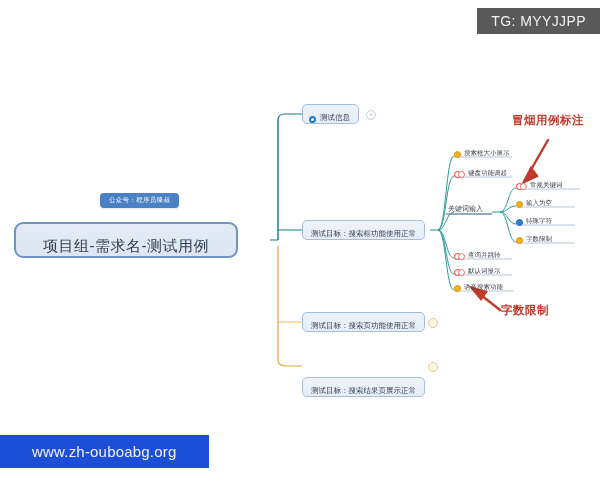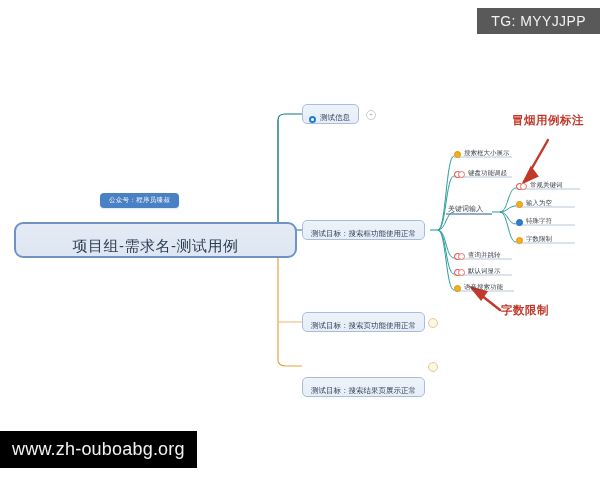--- a/index.html
+++ b/index.html
@@ -15,21 +15,21 @@
 
   
   .node{
     position:absolute;box-sizing:border-box;
     display:flex;align-items:flex-end;gap:4px;
     white-space:nowrap;
   }
 
   
   .root{
-    left:14px;top:222px;width:283px;height:36px;
+    left:14px;top:222px;width:224px;height:36px;
     border:2px solid #6f93c4;border-radius:9px;
     background:linear-gradient(180deg,#e4ebf5 0%,#dde6f2 100%);
     justify-content:center;
     font-size:15px;color:#2b3c52;letter-spacing:.5px;
   }
 
   
   .lvl2{
     height:20px;padding:0 8px;
     border:1px solid #a8bddb;border-radius:5px;
@@ -97,22 +97,22 @@
   .anno-smoke{left:500px;top:113px;margin-left:12px;}
   .anno-grade{left:501px;top:303px;}
 
   .tg-banner{
     position:absolute;right:0;top:8px;
     background:#595959;color:#f2f2f2;
     padding:5px 14px;font-size:14px;letter-spacing:.4px;
   }
   .wm-banner{
     position:absolute;left:0;bottom:12px;
-    background:#000000;color:#f2f2f2;
-    padding:8px 12px;font-size:18px;letter-spacing:.2px;
+    background:#1d4ed8;color:#f2f2f2;
+    padding:8px 32px;font-size:15px;letter-spacing:.2px;
   }
 </style>
 </head>
 <body>
 
 <div id="canvas">
 
   <svg class="wires" viewBox="0 0 600 480">
 
     <path d="M270 240 L278 240" stroke="#2a9d9a" stroke-width="1.2" fill="none"></path>

